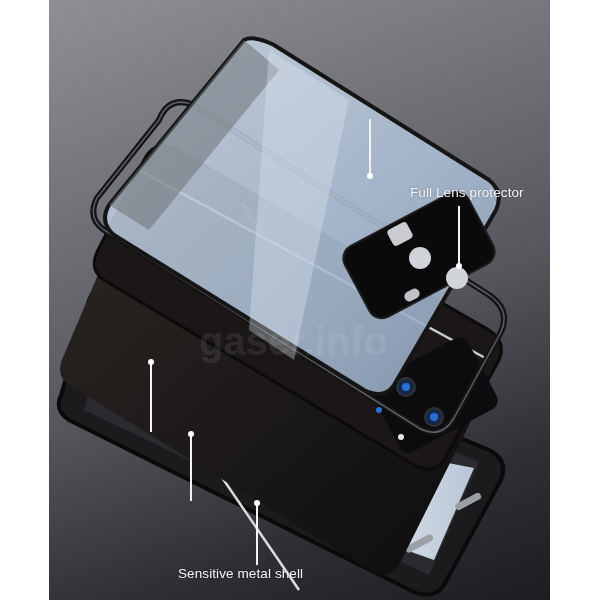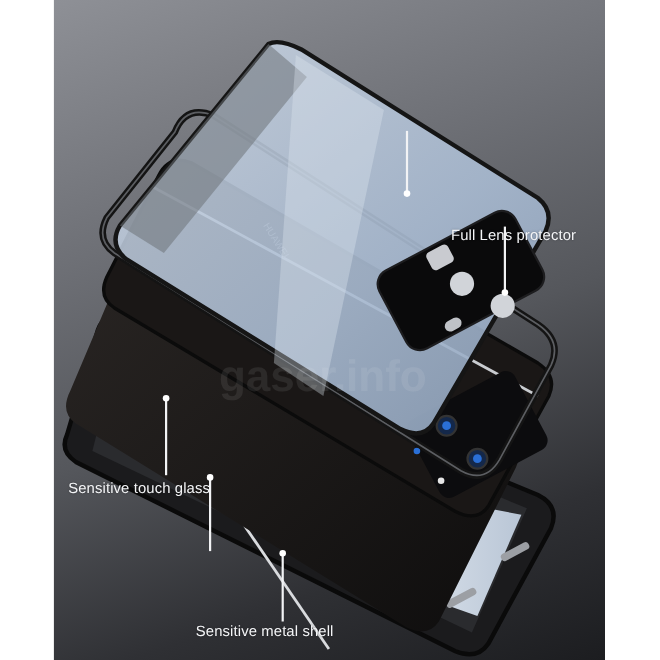--- a/index.html
+++ b/index.html
@@ -77,27 +77,26 @@
       <circle cx="408" cy="278" r="11" fill="#d1d4d9"></circle>
       <rect x="355" y="290" width="16" height="10" rx="5" fill="#bfc2c7" transform="rotate(-28 363 295)"></rect>
     </g>
 
     <text x="150" y="355" fill="#ffffff" opacity="0.08" font-size="40" font-weight="bold" font-family="Liberation Sans, sans-serif" id="wm">gaser.info</text>
   </svg>
 
   <div class="leader" style="left:320px; top:119px; height:56px;"></div>
   <div class="dot" style="left:320px; top:176px;"></div>
 
-  <div class="label" style="left:361px; top:185px;margin-top:21px;">Full Lens protector</div>
+  <div class="label" style="left:361px; top:185px;">Full Lens protector</div>
   <div class="leader" style="left:409px; top:206px; height:60px;"></div>
   <div class="dot" style="left:409px; top:266px;"></div>
 
   <div class="leader" style="left:101px; top:362px; height:70px;"></div>
   <div class="dot" style="left:101px; top:362px;"></div>
-  <div class="label" style="left:13px; top:436px;">Sensitive touch glass</div>
 
   <div class="leader" style="left:141px; top:434px; height:67px;"></div>
   <div class="dot" style="left:141px; top:434px;"></div>
 
   <div class="leader" style="left:207px; top:503px; height:62px;"></div>
   <div class="dot" style="left:207px; top:503px;"></div>
   <div class="label" style="left:129px; top:566px;">Sensitive metal shell</div>
 </div>
 
 </body></html>

